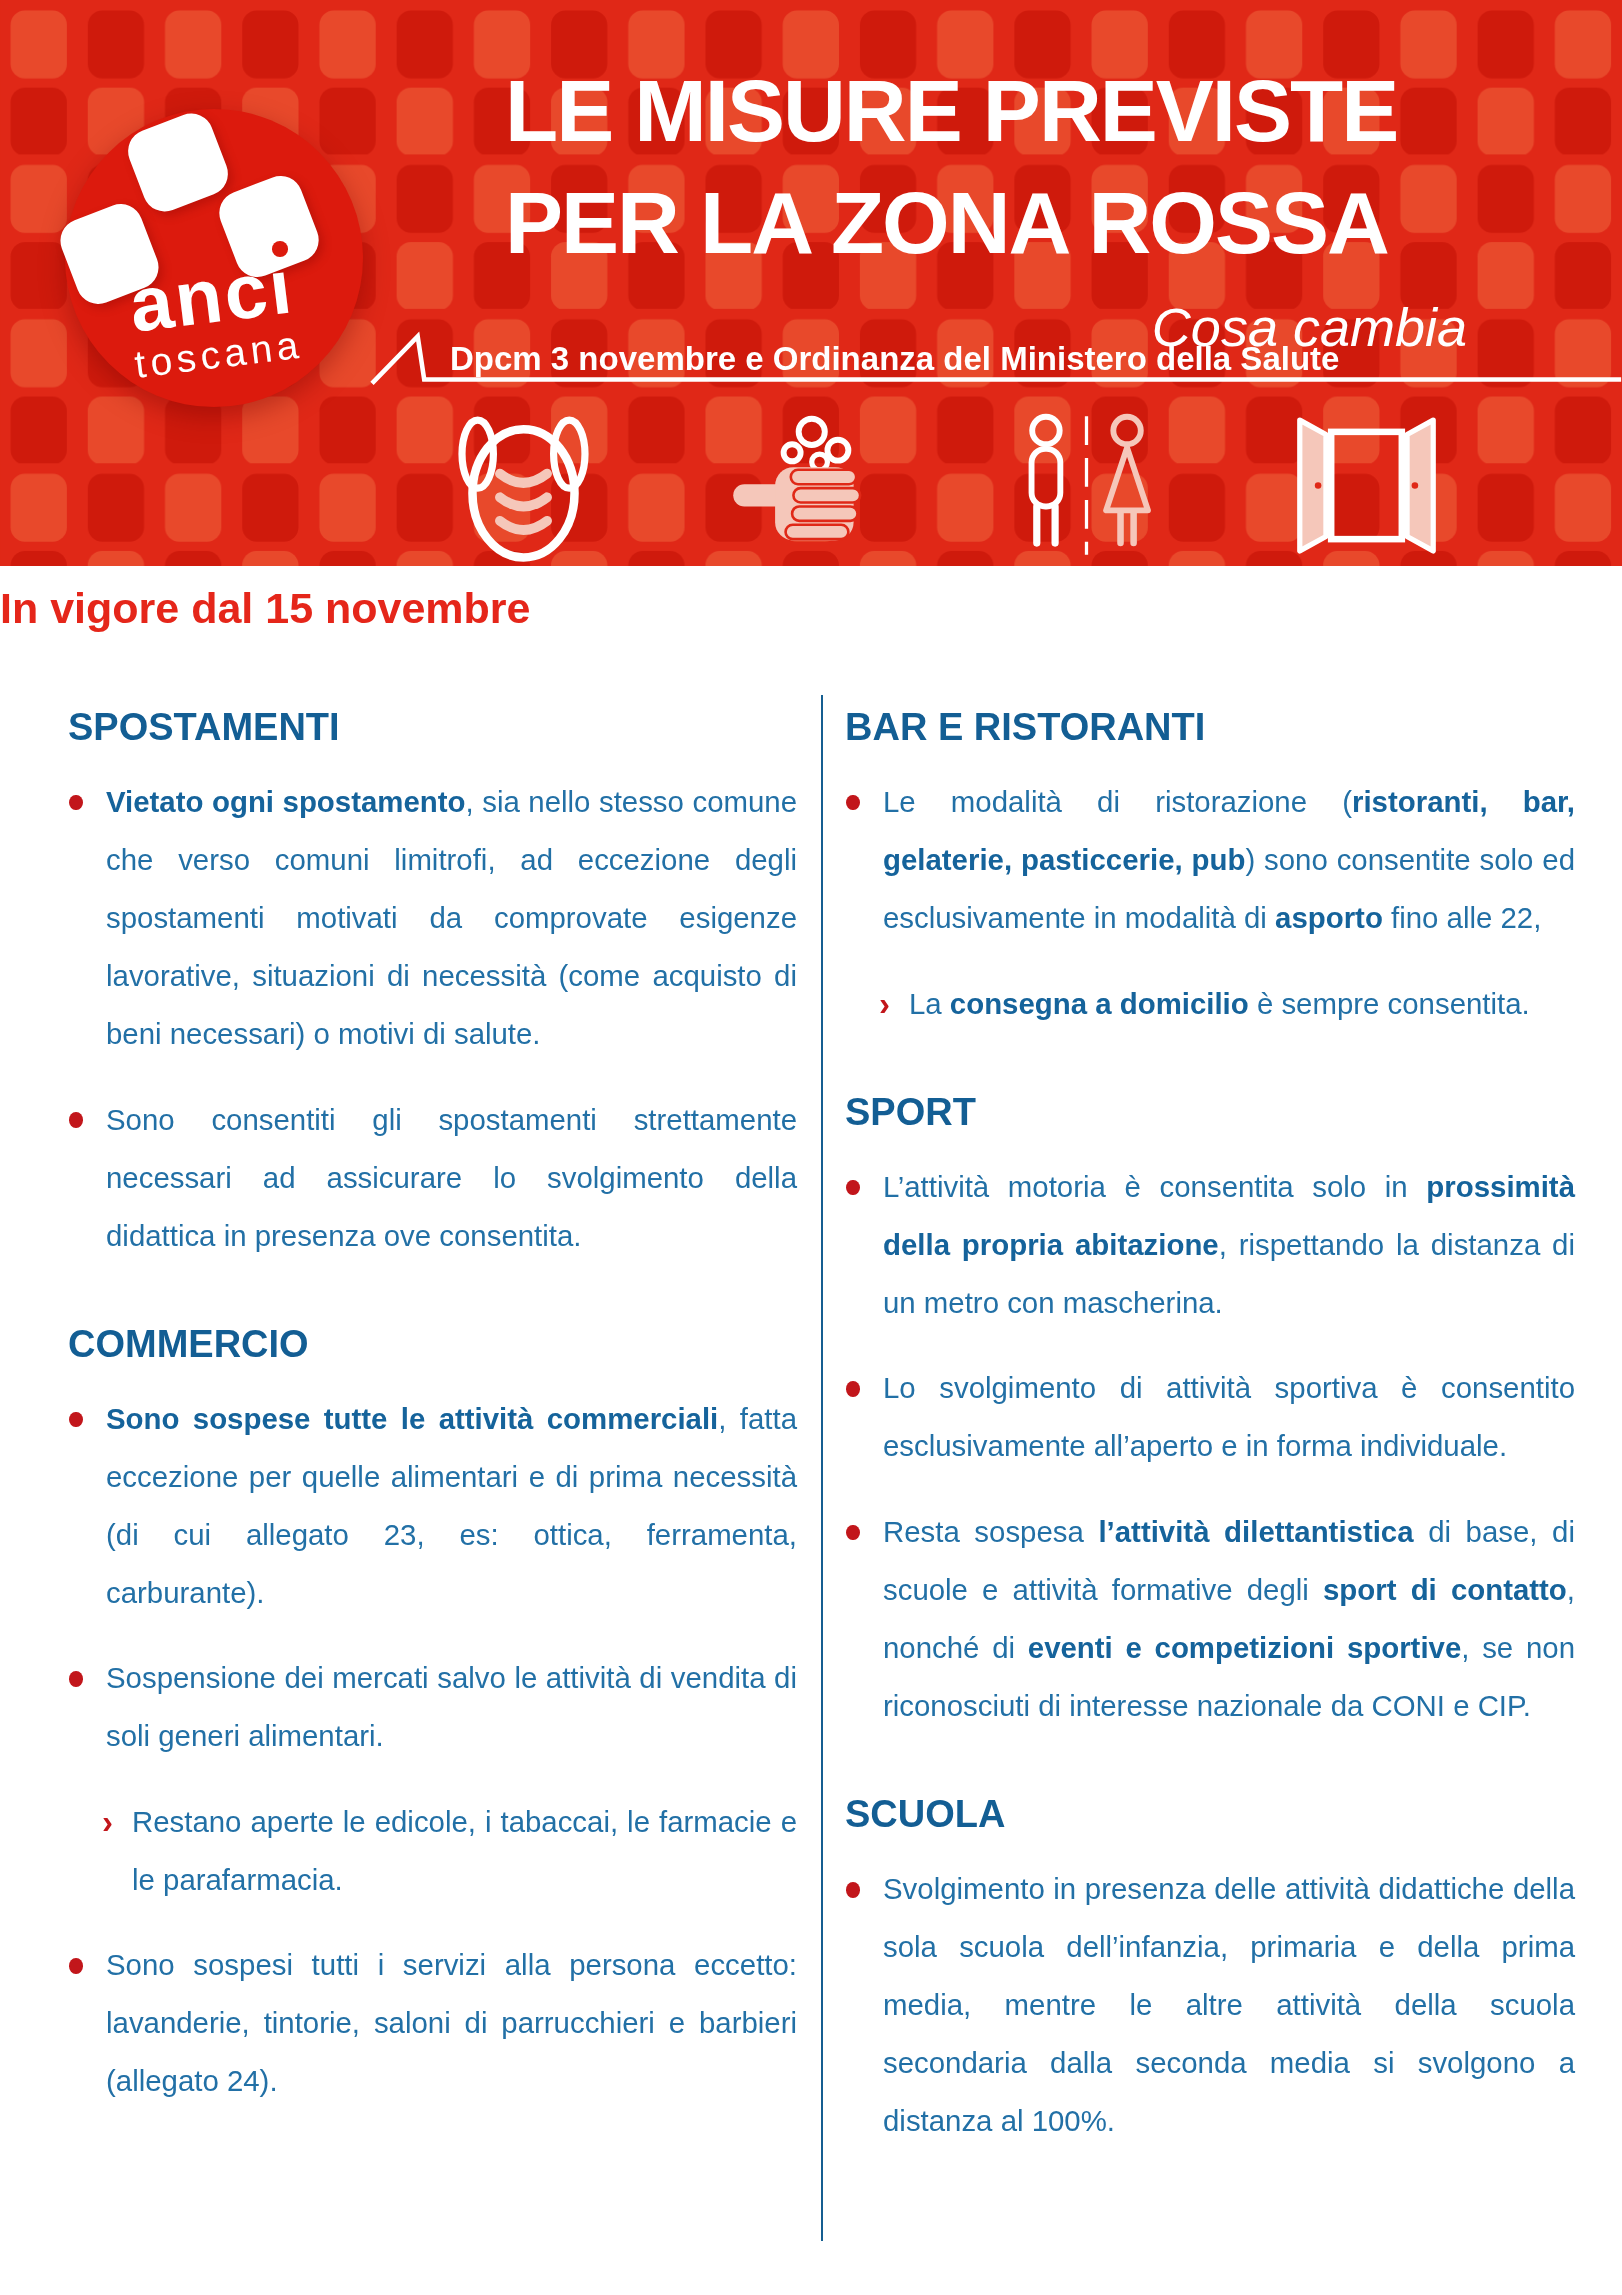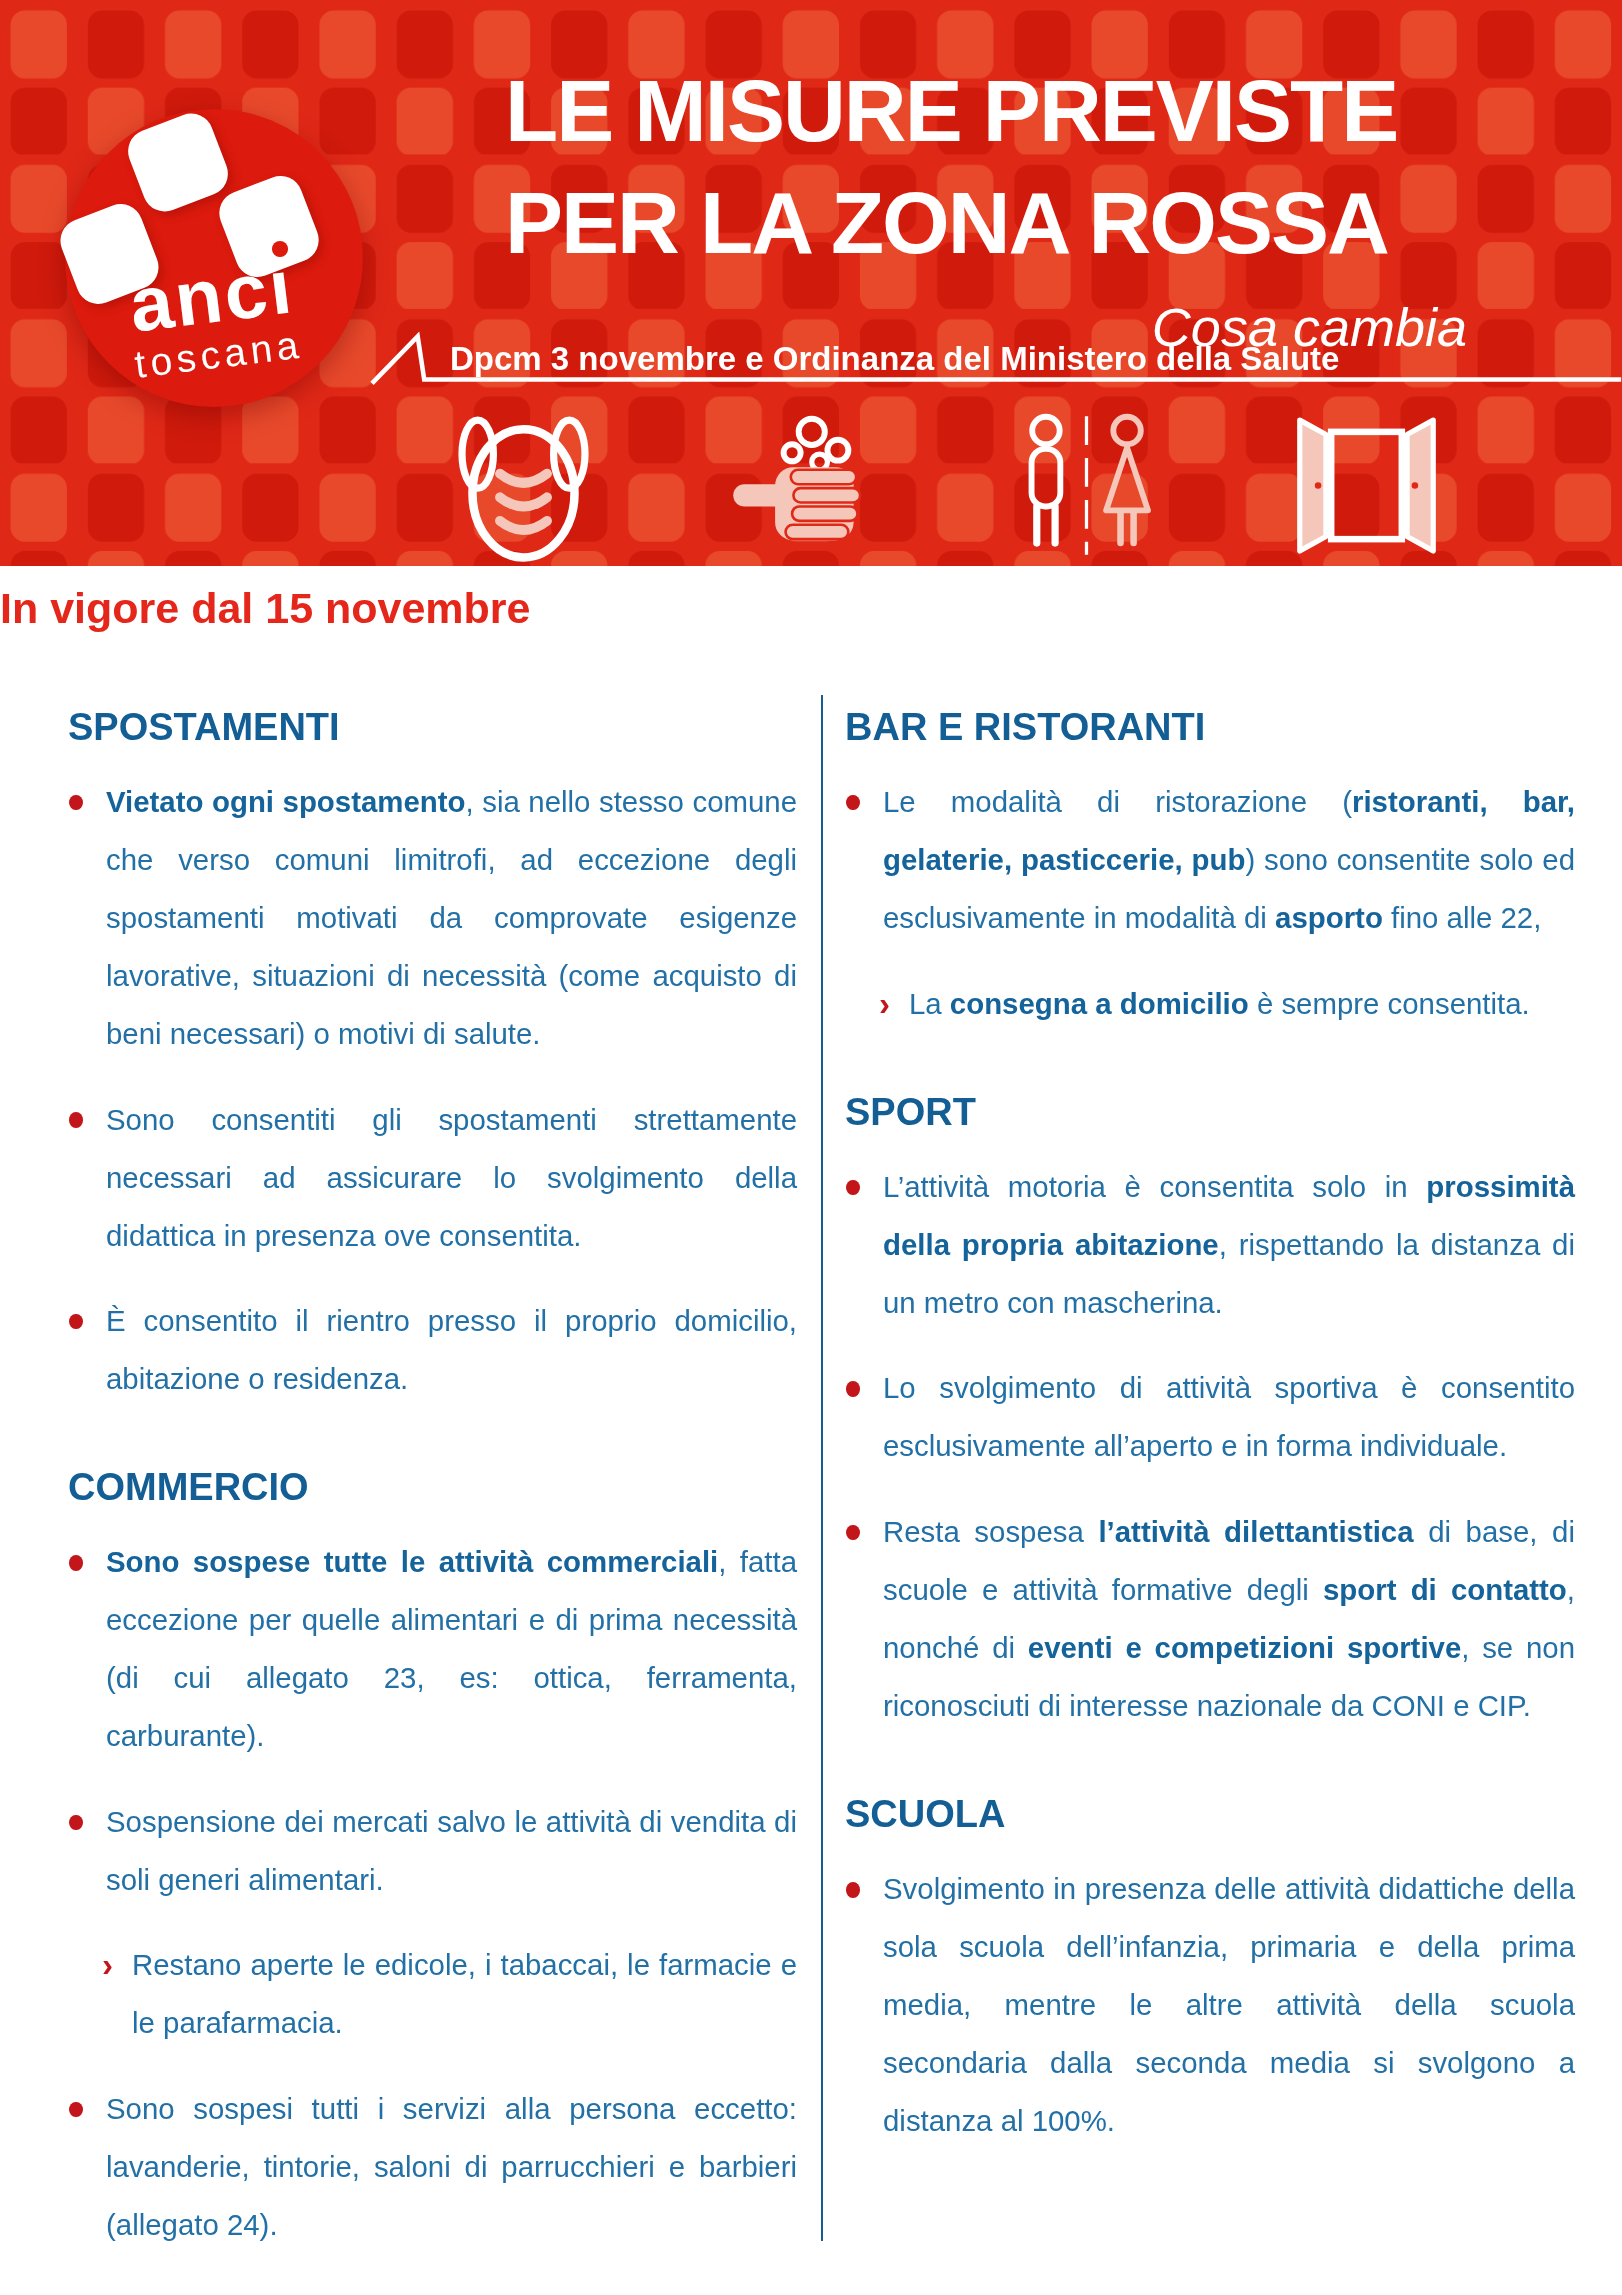--- a/index.html
+++ b/index.html
@@ -132,21 +132,20 @@
 
 <div class="banner">In vigore dal 15 novembre</div>
 
 <div class="divider"></div>
 
 <div class="col" id="col-left">
   <div id="col-left-sections">
       <h2 class="sec">SPOSTAMENTI</h2>
       <div class="item bullet"><span class="dot"></span><span class="b">Vietato ogni spostamento</span><span>, sia nello stesso comune che verso comuni limitrofi, ad eccezione degli spostamenti motivati da comprovate esigenze lavorative, situazioni di necessità (come acquisto di beni necessari) o motivi di salute.</span></div>
       <div class="item bullet"><span class="dot"></span><span>Sono consentiti gli spostamenti strettamente necessari ad assicurare lo svolgimento della didattica in presenza ove consentita.</span></div>
-      <div class="item bullet"><span class="dot"></span><span>È consentito il rientro presso il proprio domicilio, abitazione o residenza.</span></div>
       <h2 class="sec">COMMERCIO</h2>
       <div class="item bullet"><span class="dot"></span><span class="b">Sono sospese tutte le attività commerciali</span><span>, fatta eccezione per quelle alimentari e di prima necessità (di cui allegato 23, es: ottica, ferramenta, carburante).</span></div>
       <div class="item bullet"><span class="dot"></span><span>Sospensione dei mercati salvo le attività di vendita di soli generi alimentari.</span></div>
       <div class="item sub"><span class="chev">›</span><span>Restano aperte le edicole, i tabaccai, le farmacie e le parafarmacia.</span></div>
       <div class="item bullet"><span class="dot"></span><span>Sono sospesi tutti i servizi alla persona eccetto: lavanderie, tintorie, saloni di parrucchieri e barbieri (allegato 24).</span></div>
     </div>
 </div>
 
 <div class="col" id="col-right">
   <div id="col-right-sections">

